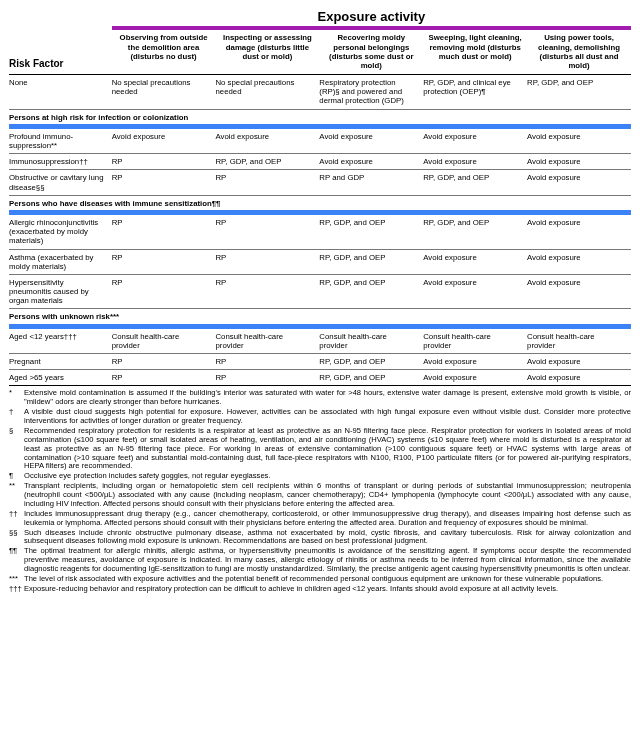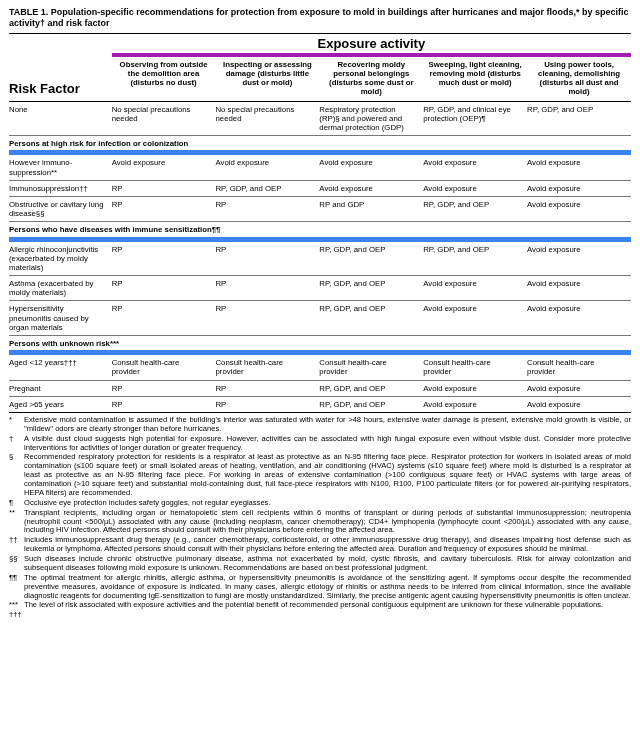--- a/index.html
+++ b/index.html
@@ -46,21 +46,21 @@
     text-align: center;
     font-weight: bold;
     padding: 3px 4px 4px 4px;
     vertical-align: top;
     font-size: 7.8px;
   }
   th.risk-factor-header {
     vertical-align: bottom;
     font-weight: bold;
     padding: 0 4px 4px 0;
-    font-size: 13px;
+    font-size: 10px;
   }
   thead tr.col-row th { border-bottom: 1px solid #000; }
   th.risk-factor-header { border-bottom: 1px solid #000; }
 
   tbody td { border-bottom: 1px solid #777; }
   tbody tr.last-row td { border-bottom: 1px solid #000; }
 
   td.row-label { padding-right: 6px; }
 
   tr.section-row td {
@@ -86,21 +86,20 @@
     top: 0;
     width: 13px;
     text-align: left;
   }
 </style>
 </head>
 <body>
 
 <div class="page">
 
-  <div class="table-title">TABLE 1. Population-specific recommendations for protection from exposure to mold in buildings after hurricanes and major floods,* by specific activity† and risk factor</div>
 
   <table class="rec-table">
     <colgroup>
       <col class="c-label">
         <col class="c-data">
         <col class="c-data">
         <col class="c-data">
         <col class="c-data">
         <col class="c-data">
     </colgroup>
@@ -126,21 +125,21 @@
         <td>Respiratory protection (RP)§ and powered and dermal protection (GDP)</td>
         <td>RP, GDP, and clinical eye protection (OEP)¶</td>
         <td>RP, GDP, and OEP</td>
       </tr>
 
       <tr class="section-row">
         <td colspan="6">Persons at high risk for infection or colonization</td>
       </tr>
 
       <tr>
-        <td class="row-label">However immuno-suppression**</td>
+        <td class="row-label">Profound immuno-suppression**</td>
         <td>Avoid exposure</td>
         <td>Avoid exposure</td>
         <td>Avoid exposure</td>
         <td>Avoid exposure</td>
         <td>Avoid exposure</td>
       </tr>
 
       <tr>
         <td class="row-label">Immunosuppression††</td>
         <td>RP</td>
@@ -256,16 +255,17 @@
     <div class="footnote">
       <span class="marker">¶¶</span>
       <span>The optimal treatment for allergic rhinitis, allergic asthma, or hypersensitivity pneumonitis is avoidance of the sensitizing agent. If symptoms occur despite the recommended preventive measures, avoidance of exposure is indicated. In many cases, allergic etiology of rhinitis or asthma needs to be inferred from clinical information, since the available diagnostic reagents for documenting IgE-sensitization to fungi are mostly unstandardized. Similarly, the precise antigenic agent causing hypersensitivity pneumonitis is often unclear.</span>
     </div>
     <div class="footnote">
       <span class="marker">***</span>
       <span>The level of risk associated with exposure activities and the potential benefit of recommended personal contiguous equipment are unknown for these vulnerable populations.</span>
     </div>
     <div class="footnote">
       <span class="marker">†††</span>
+      <span>Exposure-reducing behavior and respiratory protection can be difficult to achieve in children aged &lt;12 years. Infants should avoid exposure at all activity levels.</span>
     </div>
   </div>
 
 </div>
 
 </body></html>

